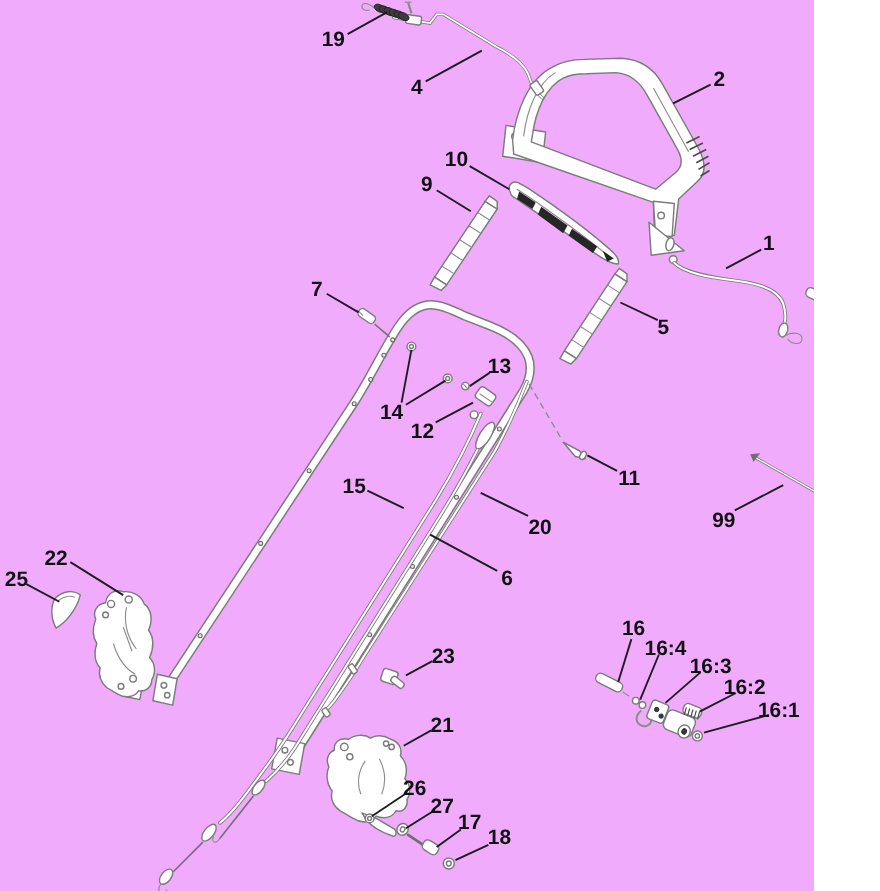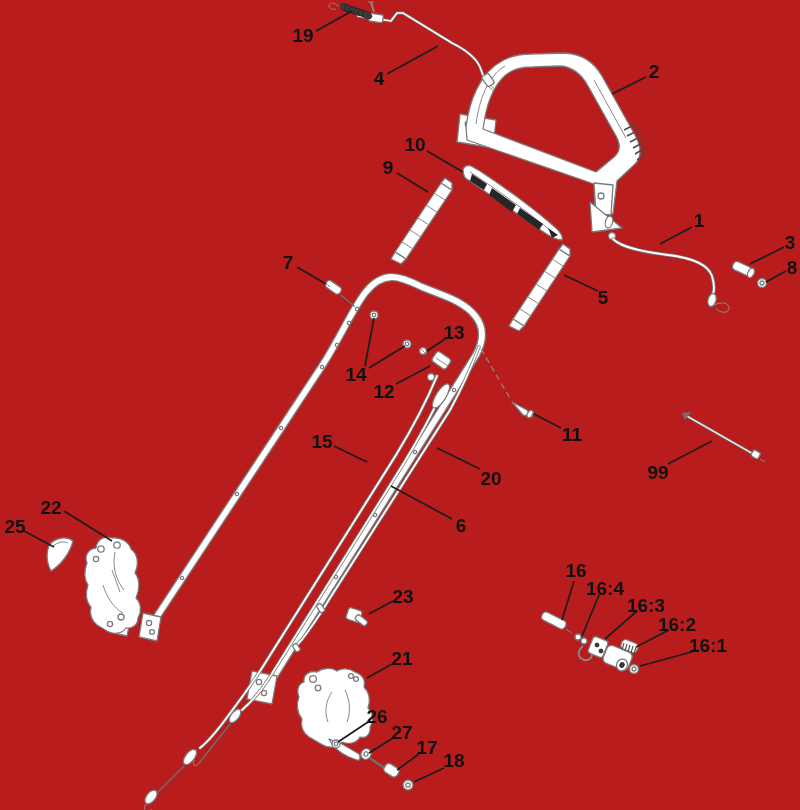--- a/index.html
+++ b/index.html
@@ -1,16 +1,16 @@
 <!DOCTYPE html>
 <html><head>
 <meta charset="utf-8">
 <style>
   html,body{margin:0;padding:0;background:#ffffff;}
-  .page{position:relative;width:800px;height:810px;background:#b91c1c;overflow:hidden;
+  .page{position:relative;width:740px;height:810px;background:#f0abfc;overflow:hidden;
         font-family:"Liberation Sans",sans-serif;}
   svg{display:block;}
   .part{fill:#ffffff;stroke:#7b7b7b;stroke-width:1.3;stroke-linejoin:round;stroke-linecap:round;}
   .thin{fill:none;stroke:#8a8a8a;stroke-width:1;}
   .tube{fill:none;stroke:#7b7b7b;stroke-width:8.5;stroke-linecap:round;stroke-linejoin:round;}
   .tube-in{fill:none;stroke:#ffffff;stroke-width:5.8;stroke-linecap:round;stroke-linejoin:round;}
   .cable{fill:none;stroke:#7b7b7b;stroke-width:3.4;stroke-linecap:round;}
   .cable-in{fill:none;stroke:#ffffff;stroke-width:1.8;stroke-linecap:round;}
   .wire{fill:none;stroke:#6f6f6f;stroke-width:1.4;stroke-linecap:round;}
   .dark{fill:#3c3c3c;stroke:#222;stroke-width:0.8;}

